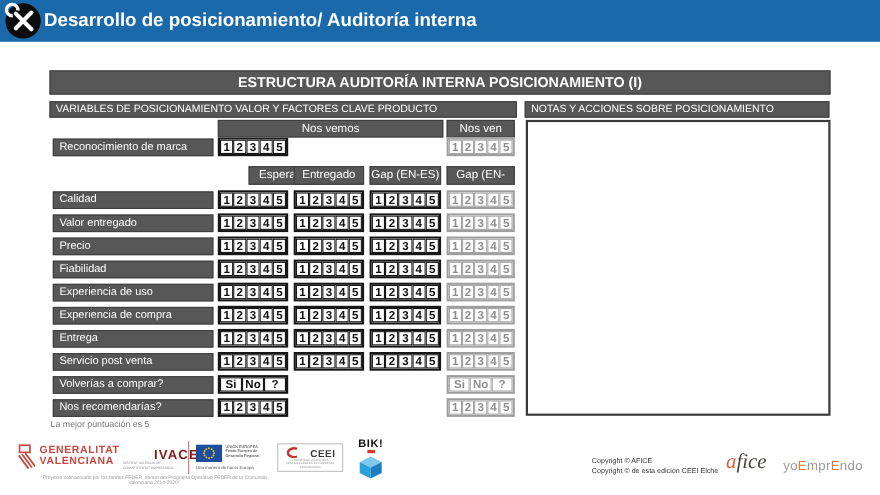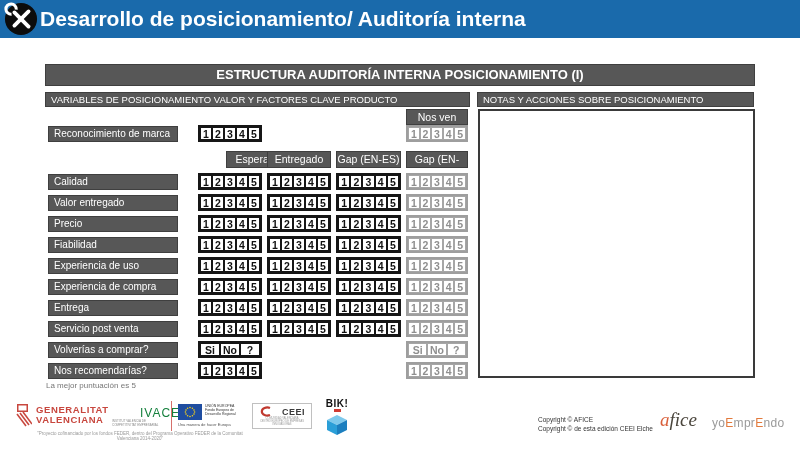--- a/index.html
+++ b/index.html
@@ -3,56 +3,56 @@
 <meta charset="utf-8">
 <style>
   html,body{margin:0;padding:0;background:#fff;}
   #page{position:relative;width:800px;height:450px;overflow:hidden;background:#fff;
         font-family:"Liberation Sans",sans-serif;}
   .abs{position:absolute;}
 
   
   .topbar{left:0;top:0;width:800px;height:38px;background:#1A6AAB;}
   .topbar-title{left:40px;top:0;height:34px;line-height:38px;color:#fff;
-                font-size:21px;font-weight:bold;white-space:nowrap;}
+                font-size:17px;font-weight:bold;white-space:nowrap;}
   .topbar-icon{left:4px;top:2px;width:34px;height:34px;}
 
   
   .darkbar{background:#575757;color:#fff;border:1px solid #3f3f3f;box-sizing:border-box;}
   .main-title{left:45px;top:64px;width:710px;height:22px;text-align:center;
               font-size:13px;font-weight:bold;line-height:20px;}
   .sec-head{top:92px;height:15px;font-size:9.5px;line-height:13px;padding-left:5px;white-space:nowrap;}
   .sec-head-left{left:45px;width:425px;}
   .sec-head-right{left:477px;width:277px;}
 
   .grp-head{top:109px;height:16px;text-align:center;font-size:10.5px;line-height:14px;}
   .colhead{top:151px;height:17px;text-align:center;font-size:10.5px;line-height:15px;}
 
-  .row-label{left:48px;width:130px;height:16px;background:#575757;border:1px solid #3f3f3f;
+  .row-label{left:48px;width:146px;height:16px;background:#575757;border:1px solid #3f3f3f;
              box-sizing:border-box;color:#fff;font-size:10px;line-height:14px;
              padding-left:5px;white-space:nowrap;position:absolute;}
 
   .scale-group{position:absolute;display:flex;height:17px;box-sizing:border-box;
                border:2px solid #161616;background:#fff;}
   .scale-group .cell{flex:1;border:1px solid #161616;box-sizing:border-box;background:#fff;
                display:flex;align-items:center;justify-content:center;
                font-size:10.5px;font-weight:bold;color:#111;}
   .scale-group.gray{border-color:#9e9e9e;}
   .scale-group.gray .cell{border-color:#a6a6a6;color:#8f8f8f;}
 
   .notes-box{left:478px;top:109px;width:277px;height:269px;background:#fff;
              border:2px solid #3a3a3a;box-sizing:border-box;}
 
   .footnote{left:46px;top:381px;font-size:8px;color:#777;}
 
   
   .gv-block{left:14px;top:402px;display:flex;align-items:center;gap:4px;}
   .gv-text{color:#C8473E;font-weight:bold;font-size:9.5px;line-height:10px;letter-spacing:.6px;}
   .ivace-block{left:112px;top:406px;text-align:left;}
-  .ivace-word{color:#15803d;font-weight:normal;font-size:12px;letter-spacing:1px;padding-left:28px;}
+  .ivace-word{color:#7f1d1d;font-weight:bold;font-size:12px;letter-spacing:1px;padding-left:28px;}
   .ivace-sub{color:#8a8a8a;font-size:3px;line-height:3.5px;width:58px;}
   .red-divider{left:171px;top:401px;width:1px;height:30px;background:#D6706B;}
   .eu-block{left:178px;top:404px;width:70px;}
   .eu-row{display:flex;gap:3px;align-items:flex-start;}
   .eu-lines{font-size:3.5px;line-height:4.2px;color:#333;}
   .eu-tagline{font-size:4px;color:#555;margin-top:2px;}
   .ceei-block{left:252px;top:403px;width:60px;height:26px;border:1px solid #c0c0c0;
               box-sizing:border-box;background:#fff;text-align:center;padding-top:2px;}
   .ceei-row{display:flex;justify-content:center;align-items:center;gap:10px;}
   .ceei-word{font-size:9px;font-weight:bold;color:#3a3a3a;letter-spacing:.5px;}
@@ -87,20 +87,21 @@
   </div>
   <div class="abs topbar-title">Desarrollo de posicionamiento/ Auditoría interna</div>
 
   <div class="abs darkbar main-title">ESTRUCTURA AUDITORÍA INTERNA POSICIONAMIENTO (I)</div>
 
   <div class="abs darkbar sec-head sec-head-right">NOTAS Y ACCIONES SOBRE POSICIONAMIENTO</div>
   <div class="abs darkbar sec-head sec-head-left">VARIABLES DE POSICIONAMIENTO VALOR Y FACTORES CLAVE PRODUCTO</div>
 
   <div class="abs notes-box"></div>
 
+  <div class="abs darkbar grp-head" style="left:198px;width:205px;">Nos vemos</div>
   <div class="abs darkbar grp-head" style="left:406px;width:62px;">Nos ven</div>
 
   <div class="row-label" style="top:126px;">Reconocimiento de marca</div>
   <div id="brand-scale-host">
       <div class="scale-group" style="left: 198px; top: 125px; width: 64px;">
         <div class="cell">1</div>
         <div class="cell">2</div>
         <div class="cell">3</div>
         <div class="cell">4</div>
         <div class="cell">5</div>

